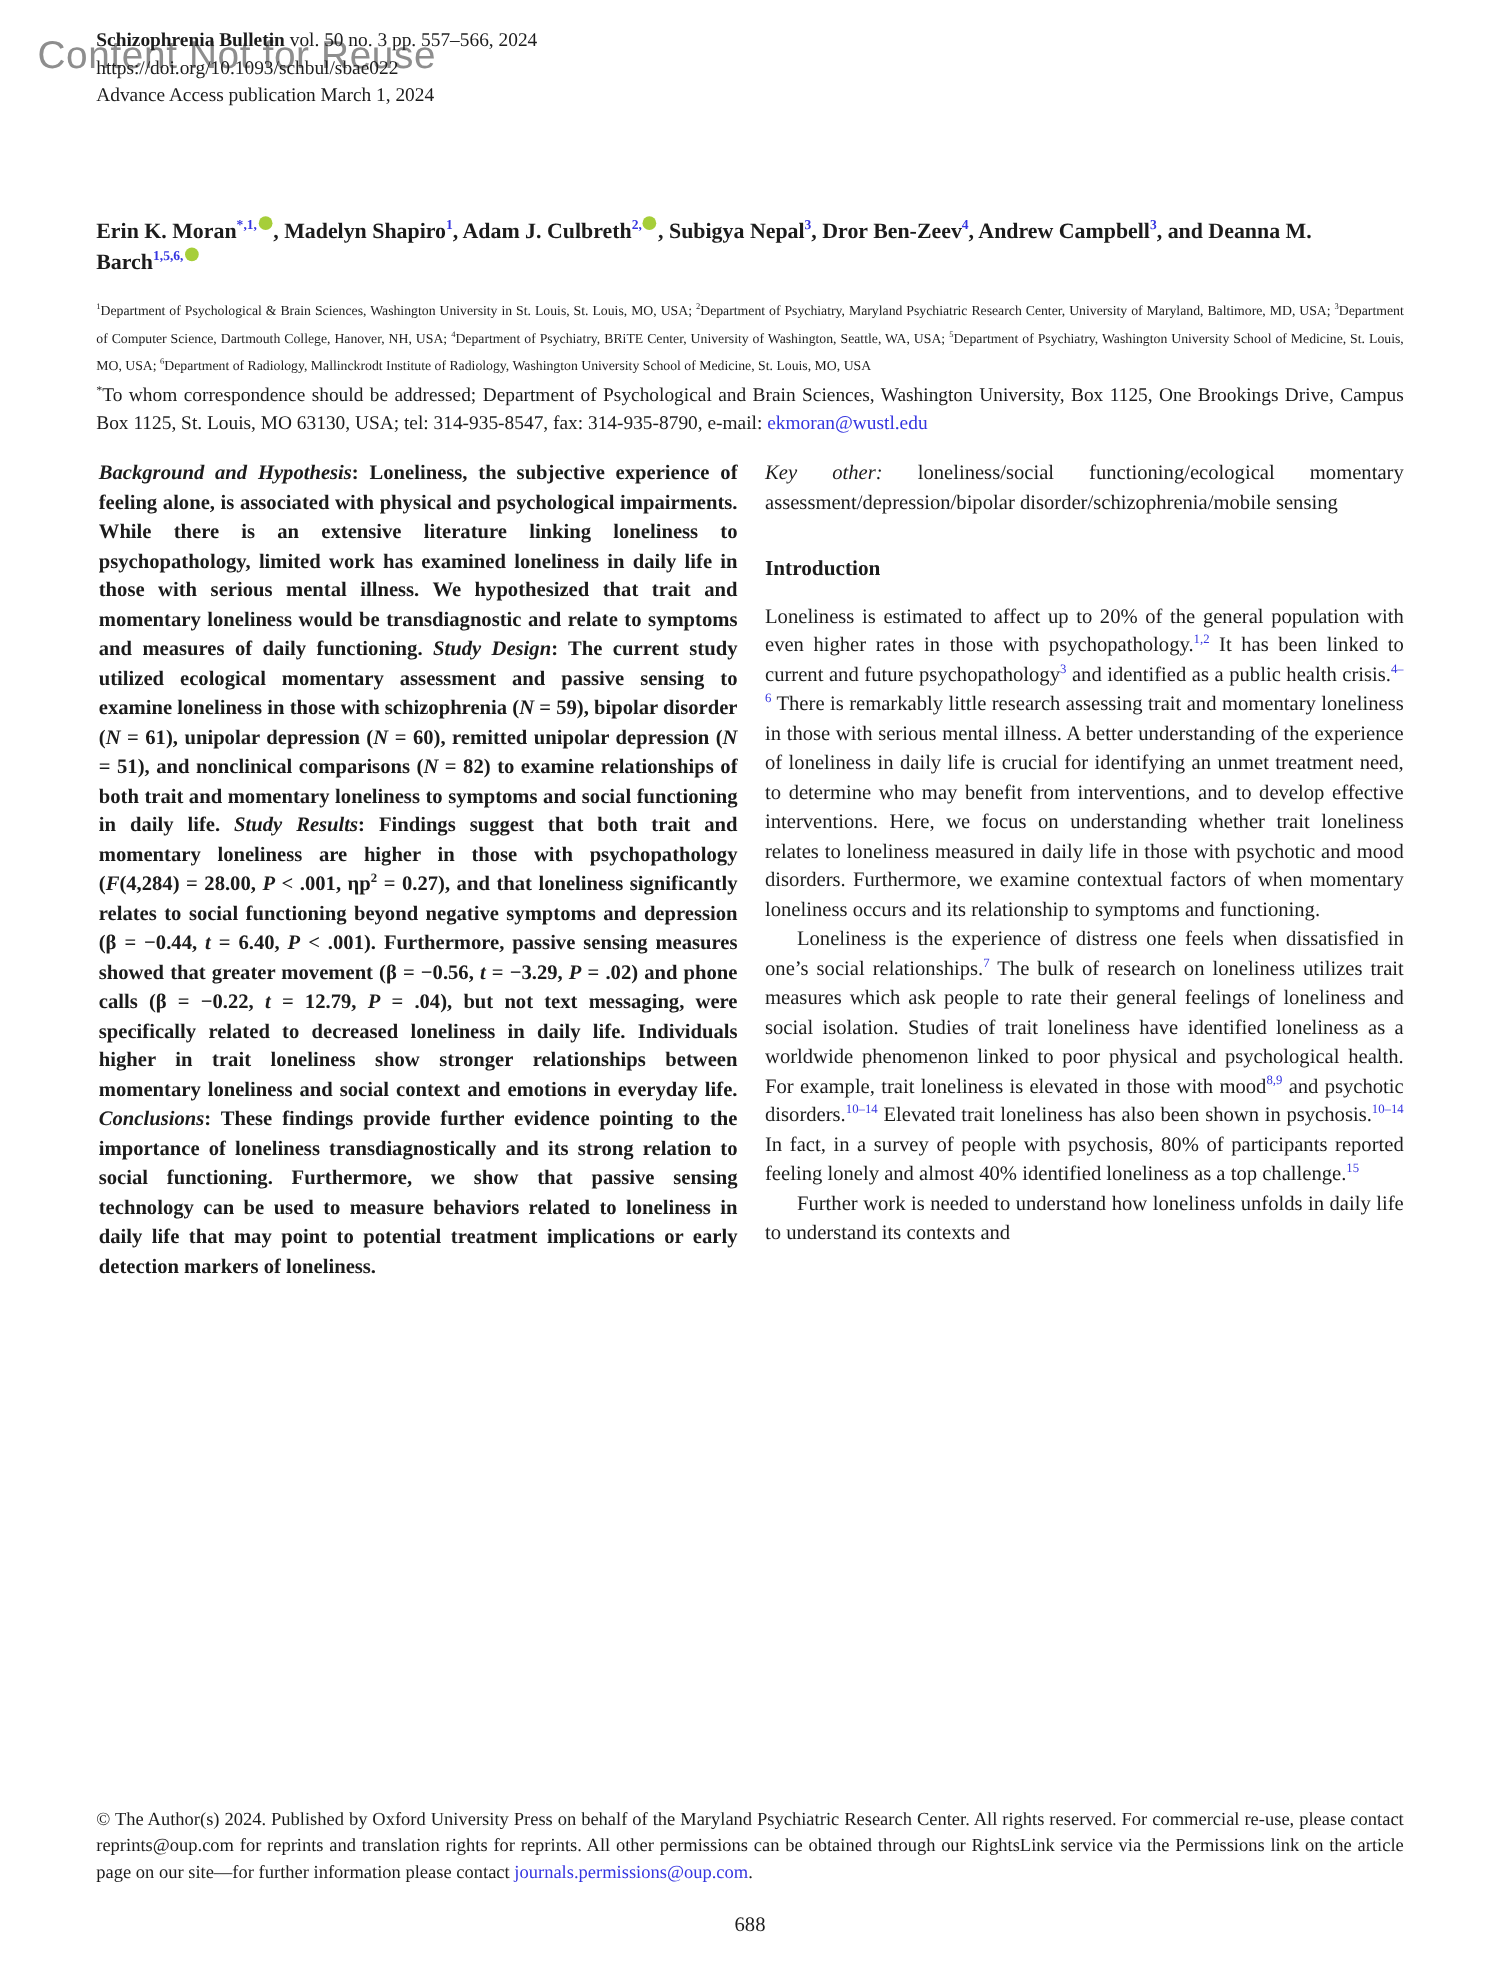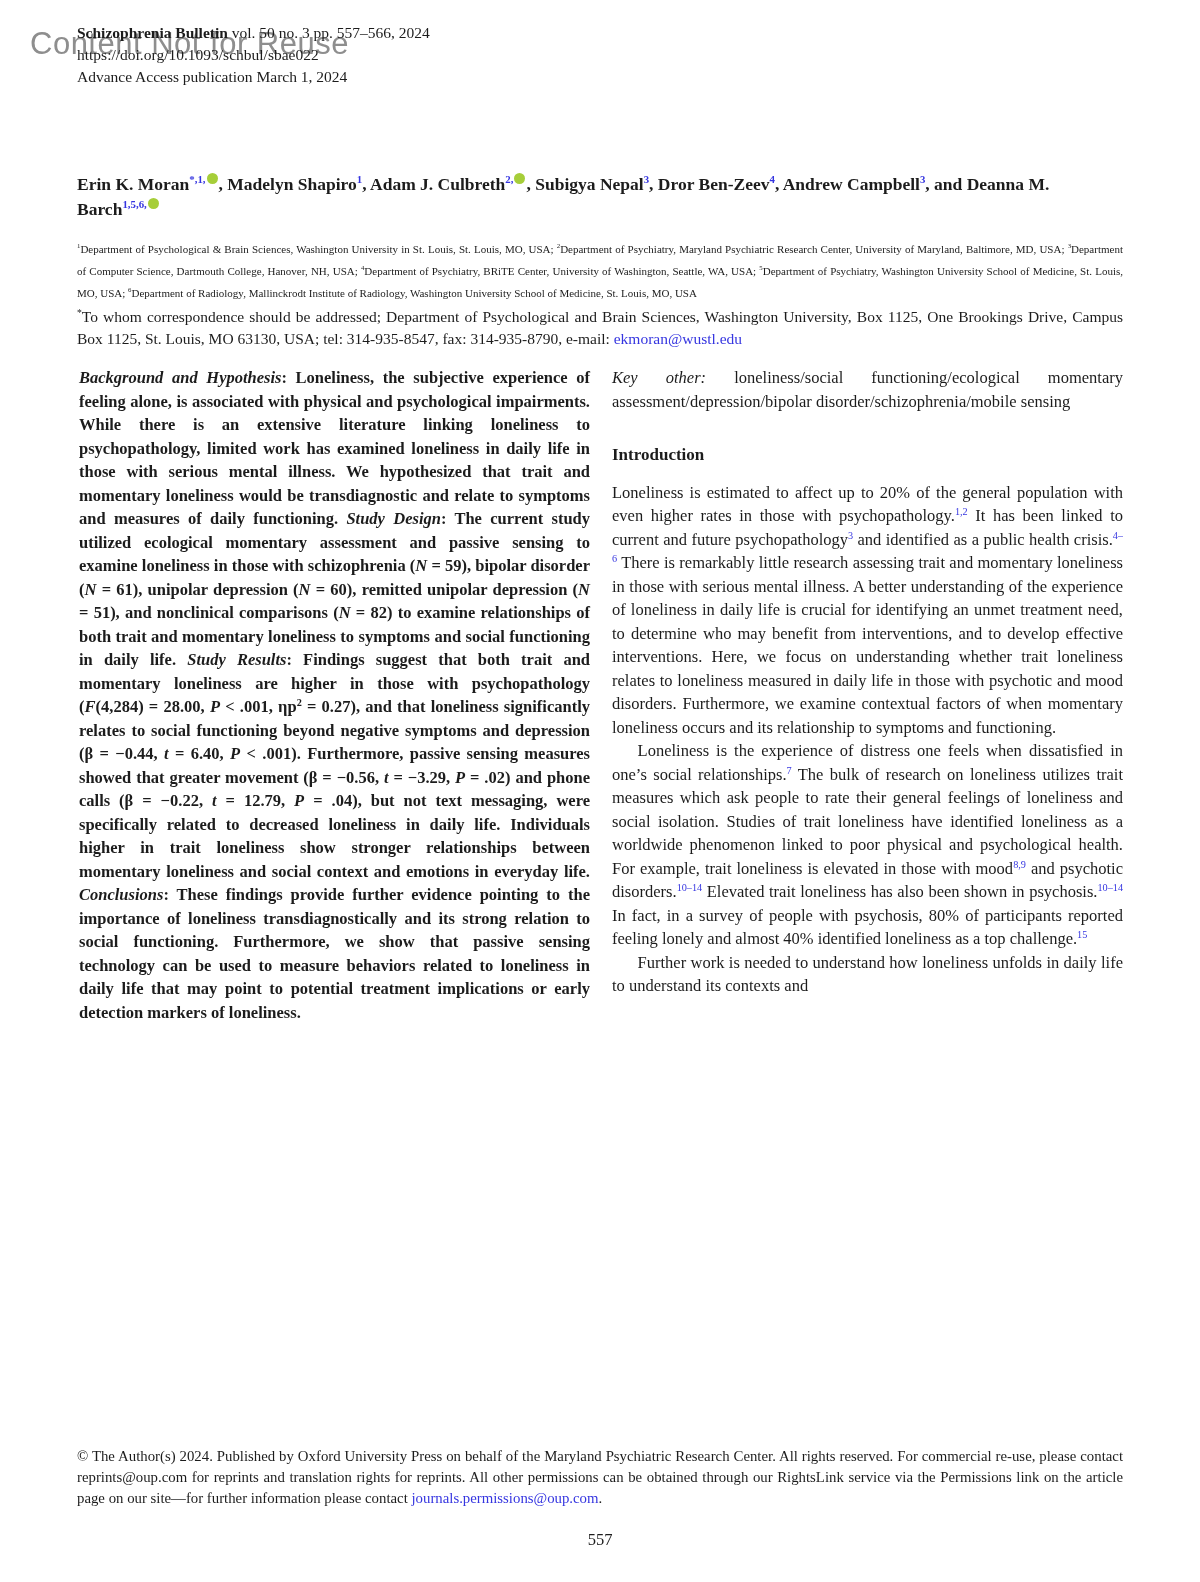--- a/index.html
+++ b/index.html
@@ -77,15 +77,15 @@
       <p class="keywords"><span class="seg i">Key other:</span><span class="seg t"> loneliness/social functioning/ecological momentary assessment/depression/bipolar disorder/schizophrenia/mobile sensing</span></p>
       <h2 class="intro-heading">Introduction</h2>
       <p class="intro"><span class="seg t">Loneliness is estimated to affect up to 20% of the general population with even higher rates in those with psychopathology.</span><sup class="seg supref">1,2</sup><span class="seg t"> It has been linked to current and future psychopathology</span><sup class="seg supref">3</sup><span class="seg t"> and identified as a public health crisis.</span><sup class="seg supref">4–6</sup><span class="seg t"> There is remarkably little research assessing trait and momentary loneliness in those with serious mental illness. A better understanding of the experience of loneliness in daily life is crucial for identifying an unmet treatment need, to determine who may benefit from interventions, and to develop effective interventions. Here, we focus on understanding whether trait loneliness relates to loneliness measured in daily life in those with psychotic and mood disorders. Furthermore, we examine contextual factors of when momentary loneliness occurs and its relationship to symptoms and functioning.</span></p>
       <p class="intro indent"><span class="seg t">Loneliness is the experience of distress one feels when dissatisfied in one’s social relationships.</span><sup class="seg supref">7</sup><span class="seg t"> The bulk of research on loneliness utilizes trait measures which ask people to rate their general feelings of loneliness and social isolation. Studies of trait loneliness have identified loneliness as a worldwide phenomenon linked to poor physical and psychological health. For example, trait loneliness is elevated in those with mood</span><sup class="seg supref">8,9</sup><span class="seg t"> and psychotic disorders.</span><sup class="seg supref">10–14</sup><span class="seg t"> Elevated trait loneliness has also been shown in psychosis.</span><sup class="seg supref">10–14</sup><span class="seg t"> In fact, in a survey of people with psychosis, 80% of participants reported feeling lonely and almost 40% identified loneliness as a top challenge.</span><sup class="seg supref">15</sup></p>
       <p class="intro indent"><span class="seg t">Further work is needed to understand how loneliness unfolds in daily life to understand its contexts and</span></p>
     </div>
   </div>
 
   <footer class="footer"><span class="seg t">© The Author(s) 2024. Published by Oxford University Press on behalf of the Maryland Psychiatric Research Center. All rights reserved. For commercial re-use, please contact reprints@oup.com for reprints and translation rights for reprints. All other permissions can be obtained through our RightsLink service via the Permissions link on the article page on our site—for further information please contact </span><span class="seg link">journals.permissions@oup.com</span><span class="seg t">.</span></footer>
 
-  <div class="page-number">557</div>
+  <div class="page-number">688</div>
 
 </div>
 
 </body></html>

